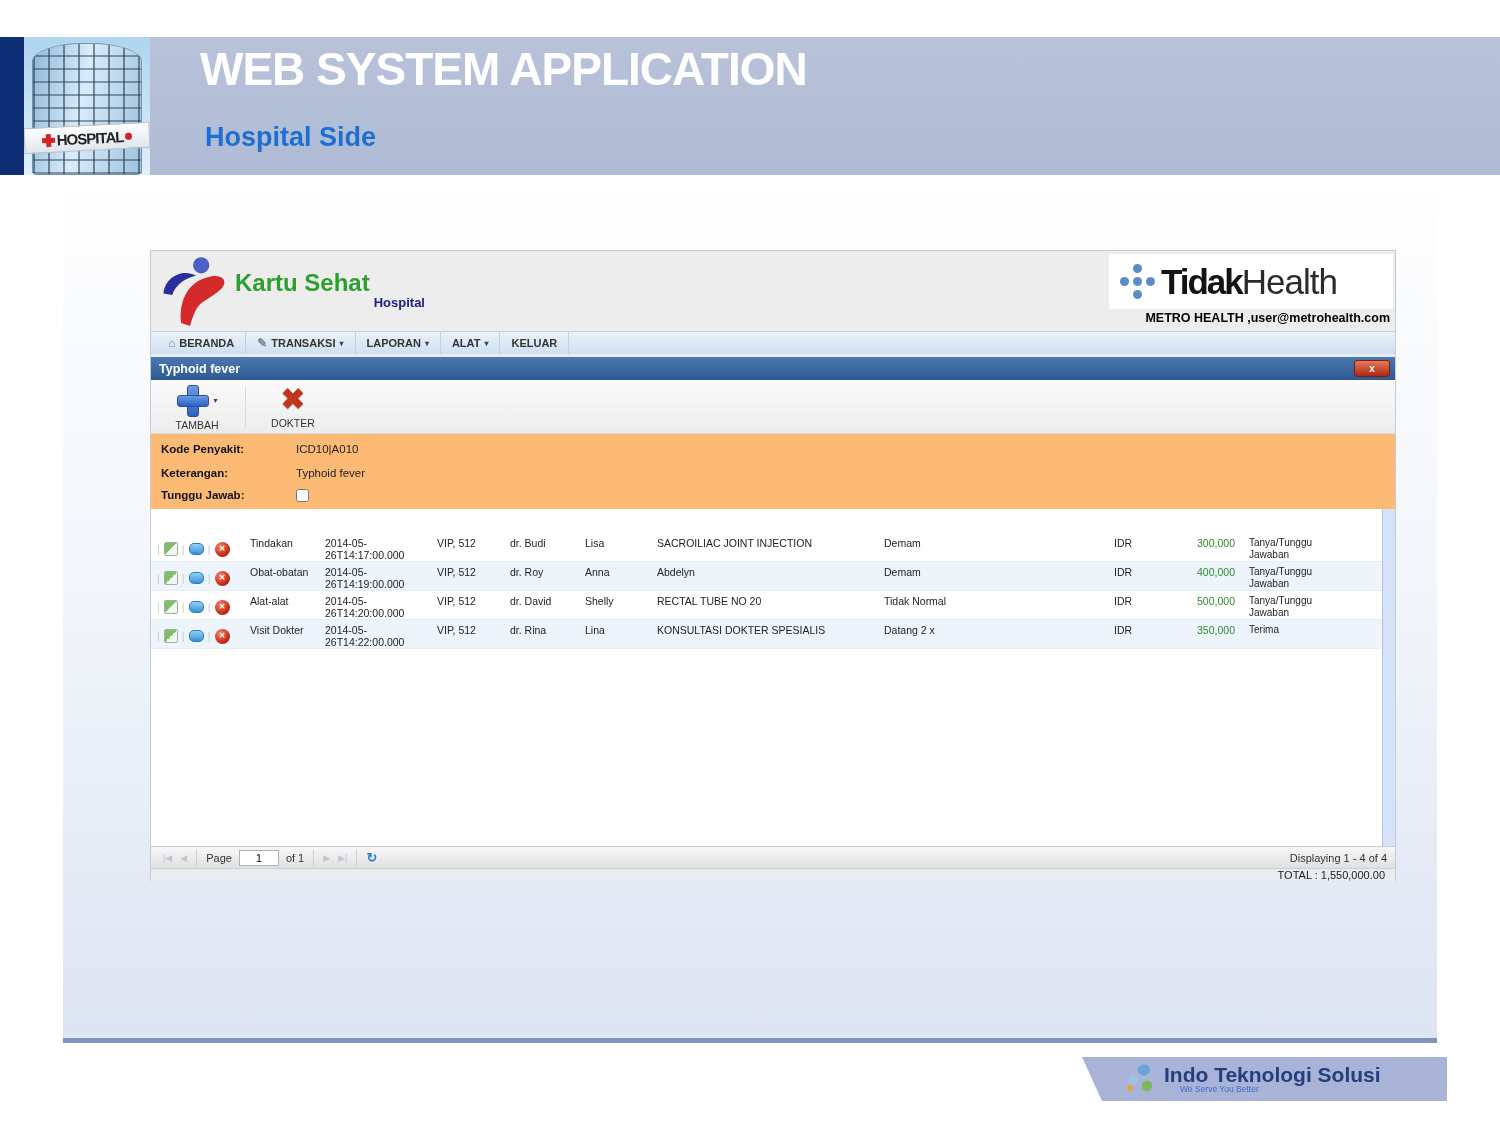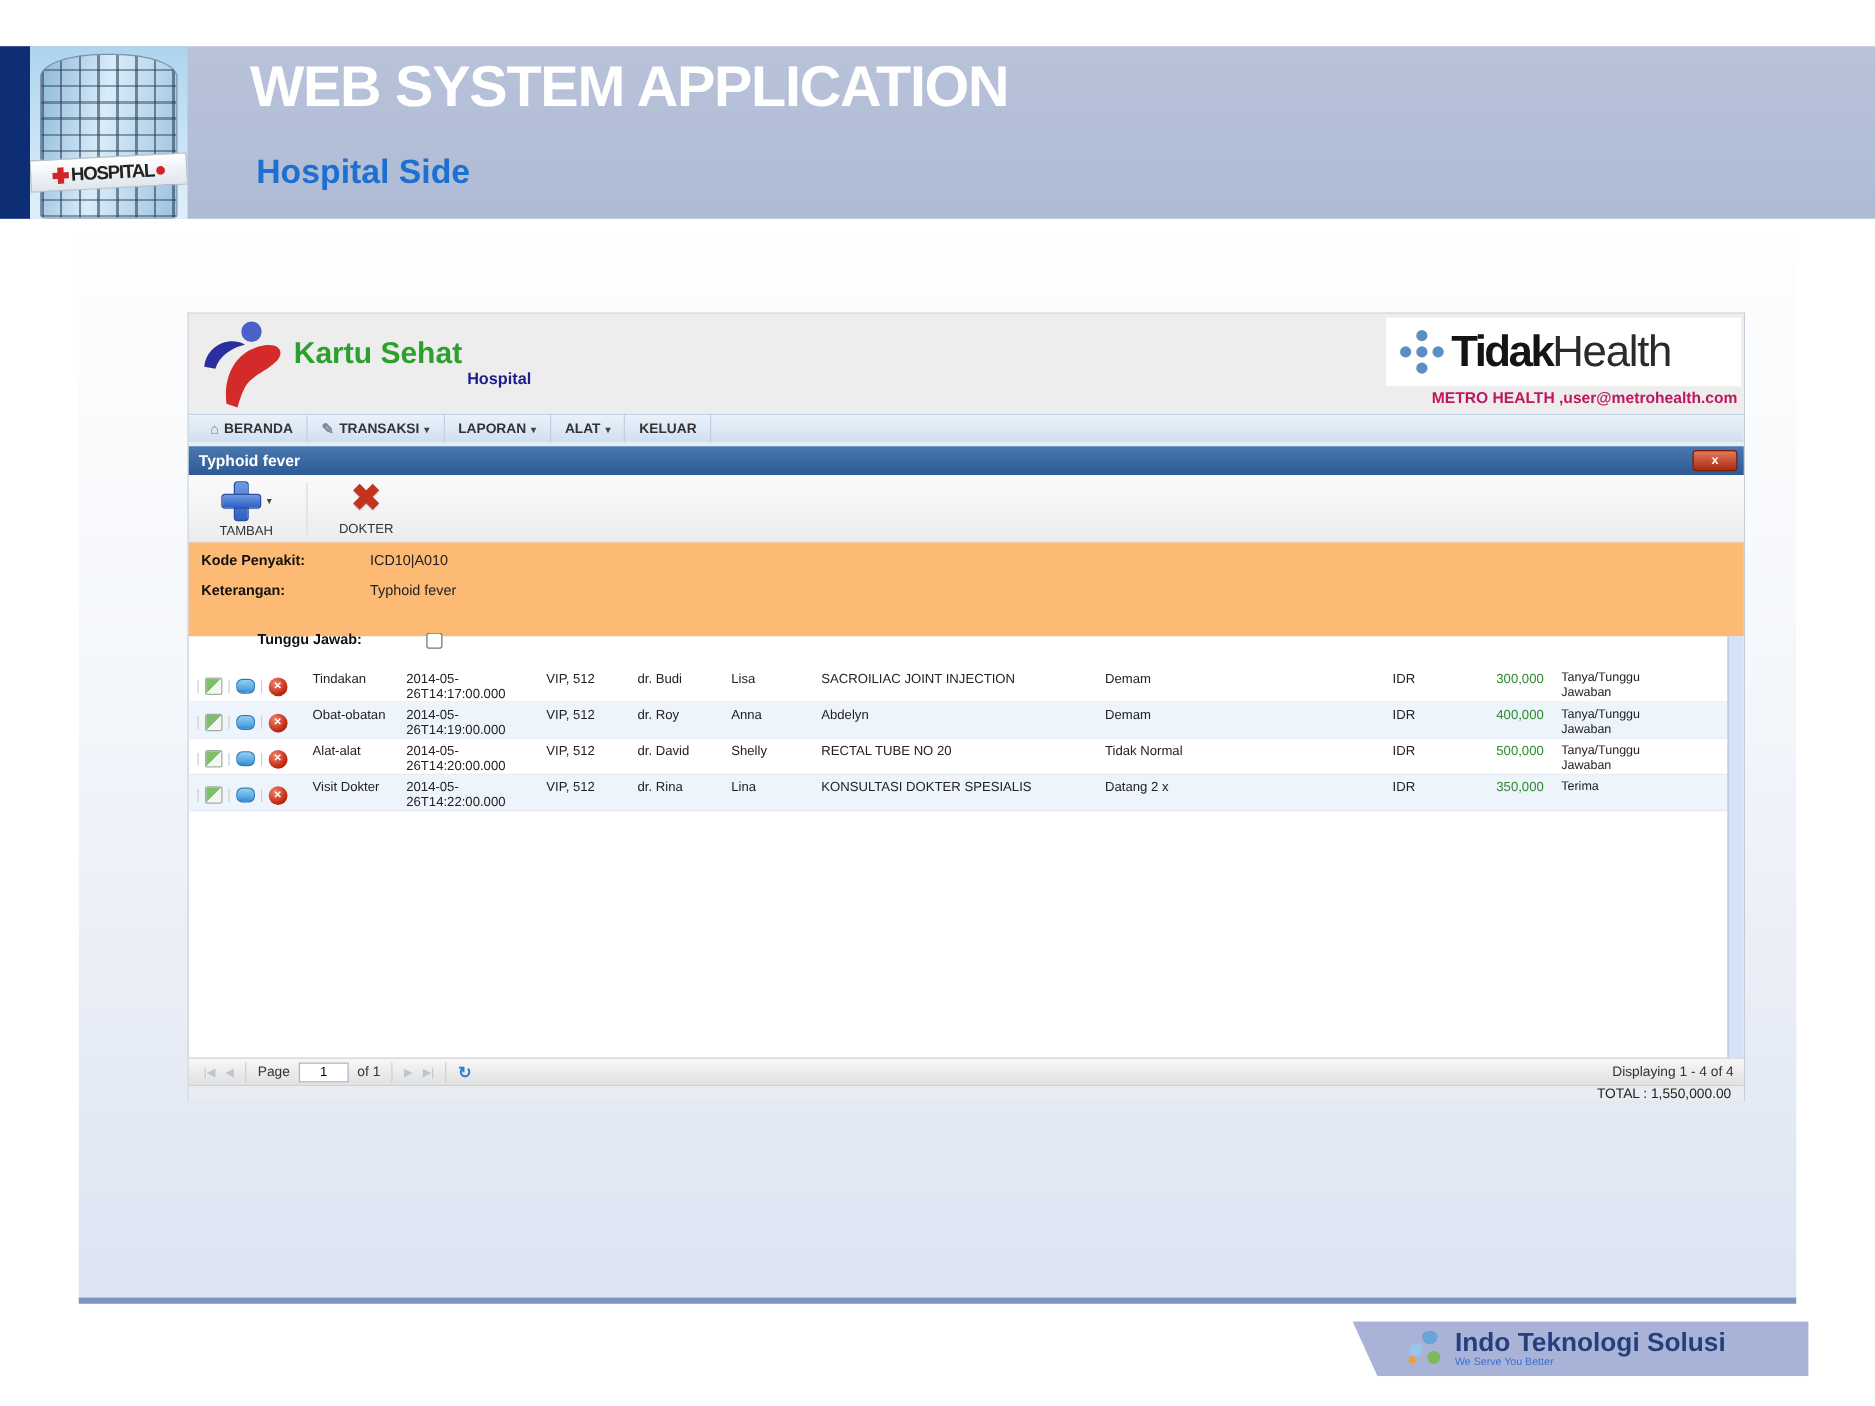--- a/index.html
+++ b/index.html
@@ -33,21 +33,21 @@
   .app-header { position:absolute; left:0; top:0; width:100%; height:80px; background:#ededed; }
   .kartu-logo { position:absolute; left:8px; top:4px; width:74px; height:74px; }
   .brand-text { position:absolute; left:84px; top:18px; width:230px; }
   .brand-name { font-size:24px; font-weight:800; color:#2ca02c; letter-spacing:0px; }
   .brand-sub { font-size:13px; font-weight:800; color:#1c1c8e; text-align:right; width:190px; margin-top:-2px; }
   .metro-box { position:absolute; left:958px; top:3px; width:284px; height:55px; background:#fff; display:flex; align-items:center; padding-left:8px; }
   .metro-dots { width:40px; height:40px; position:relative; margin-right:4px; }
   .mdot { position:absolute; border-radius:50%; background:#5b8ec4; }
   .metro-bold { font-size:35px; font-weight:900; color:#141414; letter-spacing:-2px; }
   .metro-light { font-size:35px; font-weight:300; color:#2a2a2a; letter-spacing:-1px; }
-  .account-line { position:absolute; right:5px; top:60px; font-size:12.5px; font-weight:700; color:#be185d; }
+  .account-line { position:absolute; right:5px; top:60px; font-size:12.5px; font-weight:700; color:#000000; }
 
   
   .navbar { position:absolute; left:0; top:80px; width:100%; height:23px; background:linear-gradient(#eaf2fa,#cfdff0); border-top:1px solid #c3d3e5; display:flex; align-items:center; padding-left:6px; }
   .nav-item { display:flex; align-items:center; gap:4px; padding:0 11px; height:100%; font-size:11px; font-weight:600; color:#333; border-right:1px solid #c0d0e2; cursor:pointer; }
   .nav-icon { font-size:12px; color:#7a8794; }
   .nav-caret { font-size:8px; color:#444; }
   .nav-gap { position:absolute; left:0; top:103px; width:100%; height:3px; background:#e6edf5; }
 
   
   .titlebar { position:absolute; left:0; top:106px; width:100%; height:23px; background:linear-gradient(#4a78af,#2d5a94); display:flex; align-items:center; }
@@ -102,21 +102,21 @@
   .pg-input { width:40px; height:16px; font-size:10.5px; text-align:center; border:1px solid #aab4c0; background:#fff; margin:0 3px; }
   .pg-refresh { font-size:13px; font-weight:700; color:#2e7fd0; padding:0 4px; cursor:pointer; }
   .pg-right { margin-left:auto; font-size:11px; color:#333; }
   .totalbar { position:absolute; left:0; top:618px; width:100%; height:12px; background:#e9ecf0; text-align:right; font-size:11px; color:#222; padding-right:10px; line-height:12px; }
 
   
   .footer-ribbon { position:absolute; left:1082px; top:1057px; width:365px; height:44px; background:#a9b3d8; clip-path:polygon(0 0, 100% 0, 100% 100%, 20px 100%); display:flex; align-items:center; }
   .footer-logo { width:36px; height:36px; margin-left:42px; position:relative; flex:none; }
   .footer-text { margin-left:4px; }
   .footer-company { font-size:21px; font-weight:700; color:#24407c; letter-spacing:0; line-height:22px; }
-  .footer-tagline { font-size:8.5px; color:#3a6fd0; margin-top:-2px; }
+  .footer-tagline { font-size:8.5px; color:#3a6fd0; margin-top:-2px;margin-left:16px; }
 </style>
 </head>
 <body>
 
 <div id="page">
 
   <div class="banner"></div>
   <div class="navy-stripe"></div>
   <div class="hospital-photo">
     <div class="building"></div>
@@ -203,21 +203,21 @@
 
     <div class="form-area">
       <div class="form-row" style="top:9px;">
         <span class="form-label">Kode Penyakit:</span>
         <span class="form-value">ICD10|A010</span>
       </div>
       <div class="form-row" style="top:33px;">
         <span class="form-label">Keterangan:</span>
         <span class="form-value">Typhoid fever</span>
       </div>
-      <div class="form-row" style="top:72px;margin-left:45px;">
+      <div class="form-row" style="top:55px;">
         <span class="form-label">Tunggu Jawab:</span>
         <input type="checkbox" class="form-checkbox" style="">
       </div>
     </div>
 
 
     <div class="trow" style="top:282px;">
       <div class="tcell actions">
         <span class="act-sep">|</span>
         <span class="detail-icon"></span>

